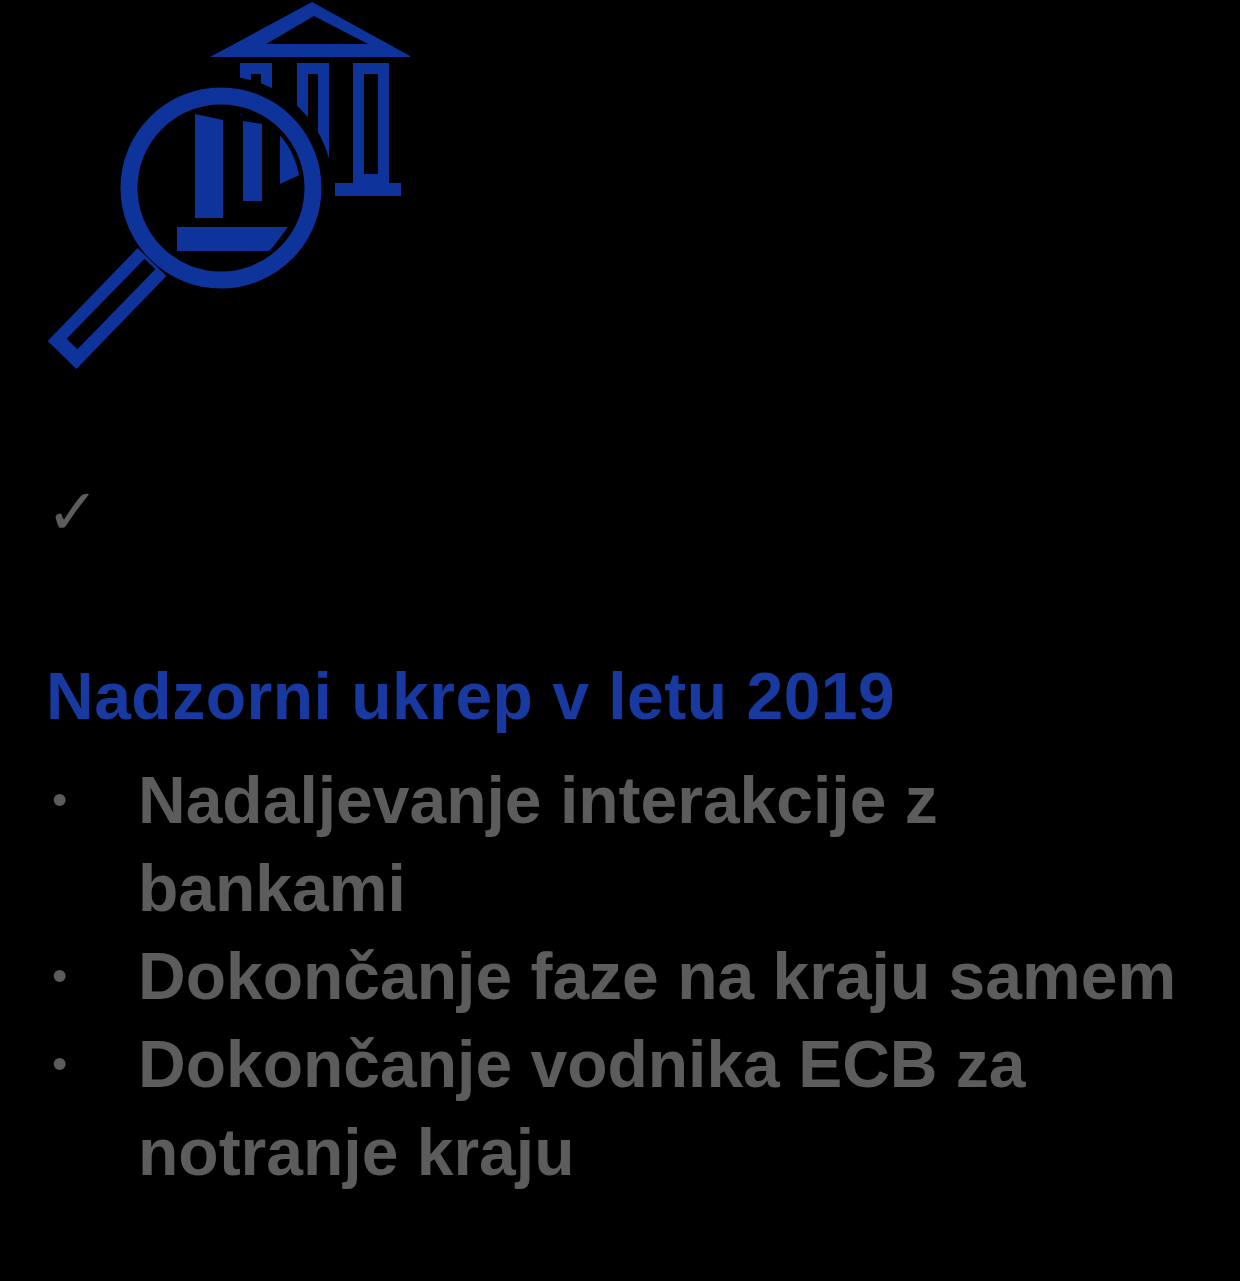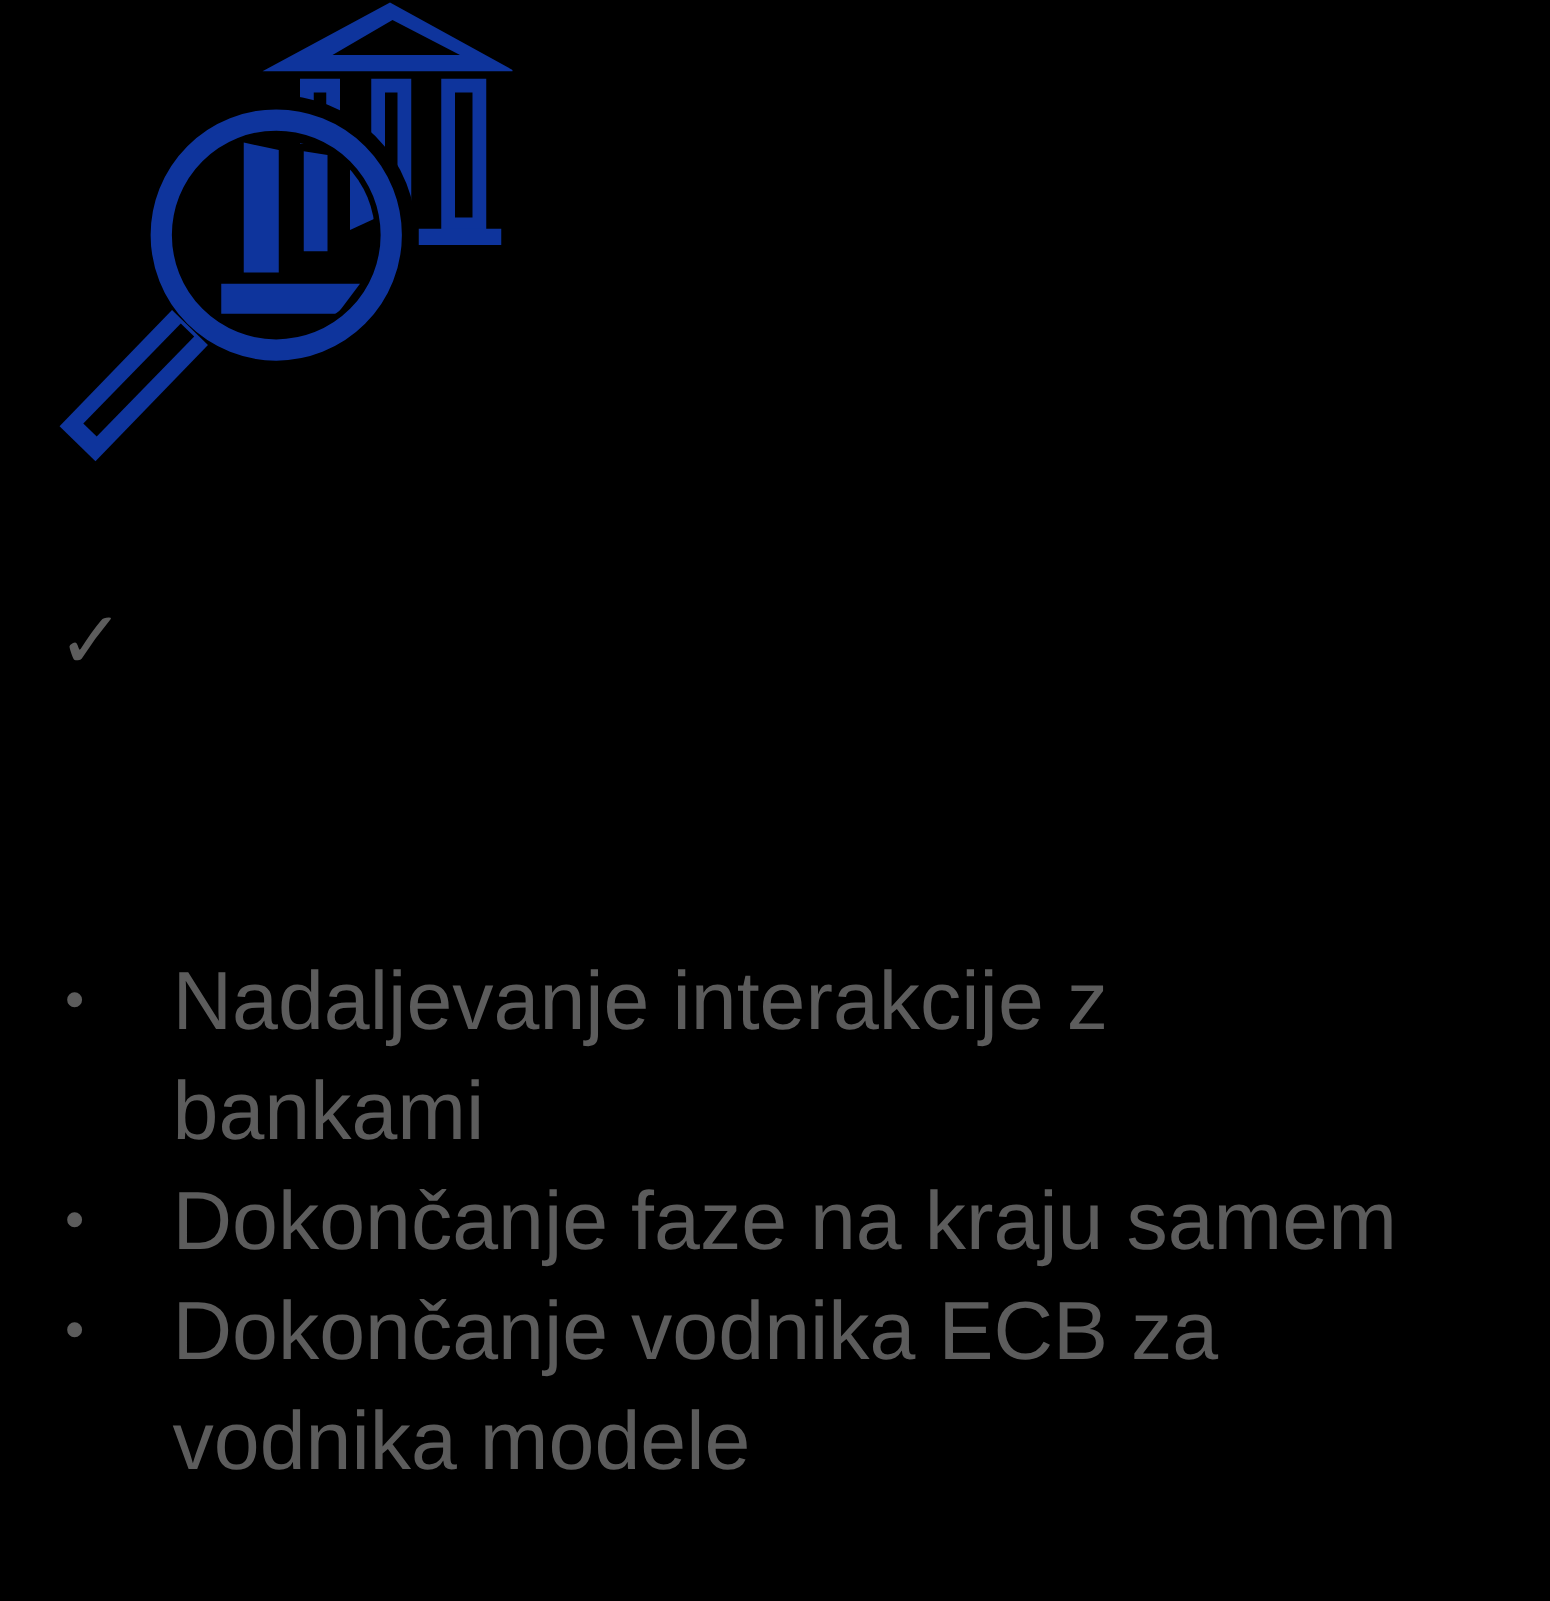--- a/index.html
+++ b/index.html
@@ -44,21 +44,21 @@
   .bullets { left: 46px; top: 756px; width: 1170px; }
   .bullet-row {
     display: flex; align-items: flex-start;
     font-size: 66px; line-height: 88px;
   }
   .bullet-marker {
     flex: 0 0 92px; width: 92px;
     font-size: 44px; line-height: 88px;
     padding-left: 6px;
   }
-  .bullet-text { white-space: pre-line; flex: 1 1 auto; }
+  .bullet-text { white-space: pre-line; flex: 1 1 auto; font-weight: bold; }
 </style>
 </head>
 <body>
 
 <div class="stage">
 
   <div class="icon-wrap">
     <svg viewBox="0 0 370 382">
       <g fill="var(--icon-blue)" stroke="none">
 
@@ -89,31 +89,32 @@
         <polygon points="240,104 266,116 266,172 240,184"></polygon>
         <polygon points="137,227 248,227 230,251 137,251"></polygon>
       </g>
     </svg>
   </div>
 
   <div class="text-block check-row">
     <span class="check-marker">✓</span>
   </div>
 
+  <div class="text-block heading-row">Nadzorni ukrep v letu 2019</div>
 
   <div class="text-block bullets">
     <div class="bullet-row">
       <span class="bullet-marker">•</span>
       <span class="bullet-text">Nadaljevanje interakcije z
 bankami</span>
     </div>
     <div class="bullet-row">
       <span class="bullet-marker">•</span>
       <span class="bullet-text">Dokončanje faze na kraju samem</span>
     </div>
     <div class="bullet-row">
       <span class="bullet-marker">•</span>
       <span class="bullet-text">Dokončanje vodnika ECB za
-vodnika modele</span>
+notranje kraju</span>
     </div>
   </div>
 
 </div>
 
 </body></html>

